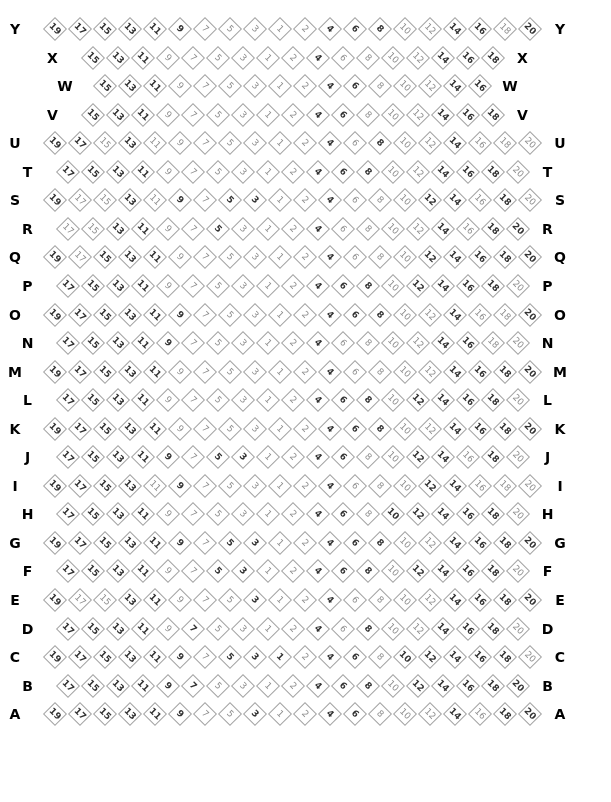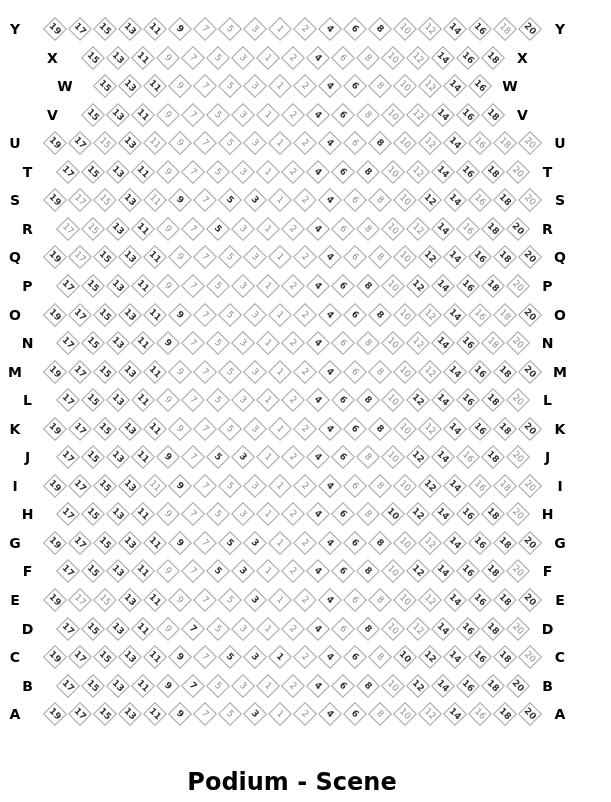--- a/index.html
+++ b/index.html
@@ -56,21 +56,20 @@
     font-size: 24px;
     font-weight: bold;
     color: #000000;
     white-space: nowrap;
   }
 </style>
 </head>
 <body>
 
 <div id="stage-wrap">
-  <div class="stage-label">Podium - Scene</div>
 <div class="rowlabel" style="left: 15px; top: 29px;">Y</div>
     <div class="seat taken" style="left: 55px; top: 29px;">19</div>
     <div class="seat taken" style="left: 80px; top: 29px;">17</div>
     <div class="seat taken" style="left: 105px; top: 29px;">15</div>
     <div class="seat taken" style="left: 130px; top: 29px;">13</div>
     <div class="seat taken" style="left: 155px; top: 29px;">11</div>
     <div class="seat taken" style="left: 180px; top: 29px;">9</div>
     <div class="seat free" style="left: 205px; top: 29px;">7</div>
     <div class="seat free" style="left: 230px; top: 29px;">5</div>
     <div class="seat free" style="left: 255px; top: 29px;">3</div>

